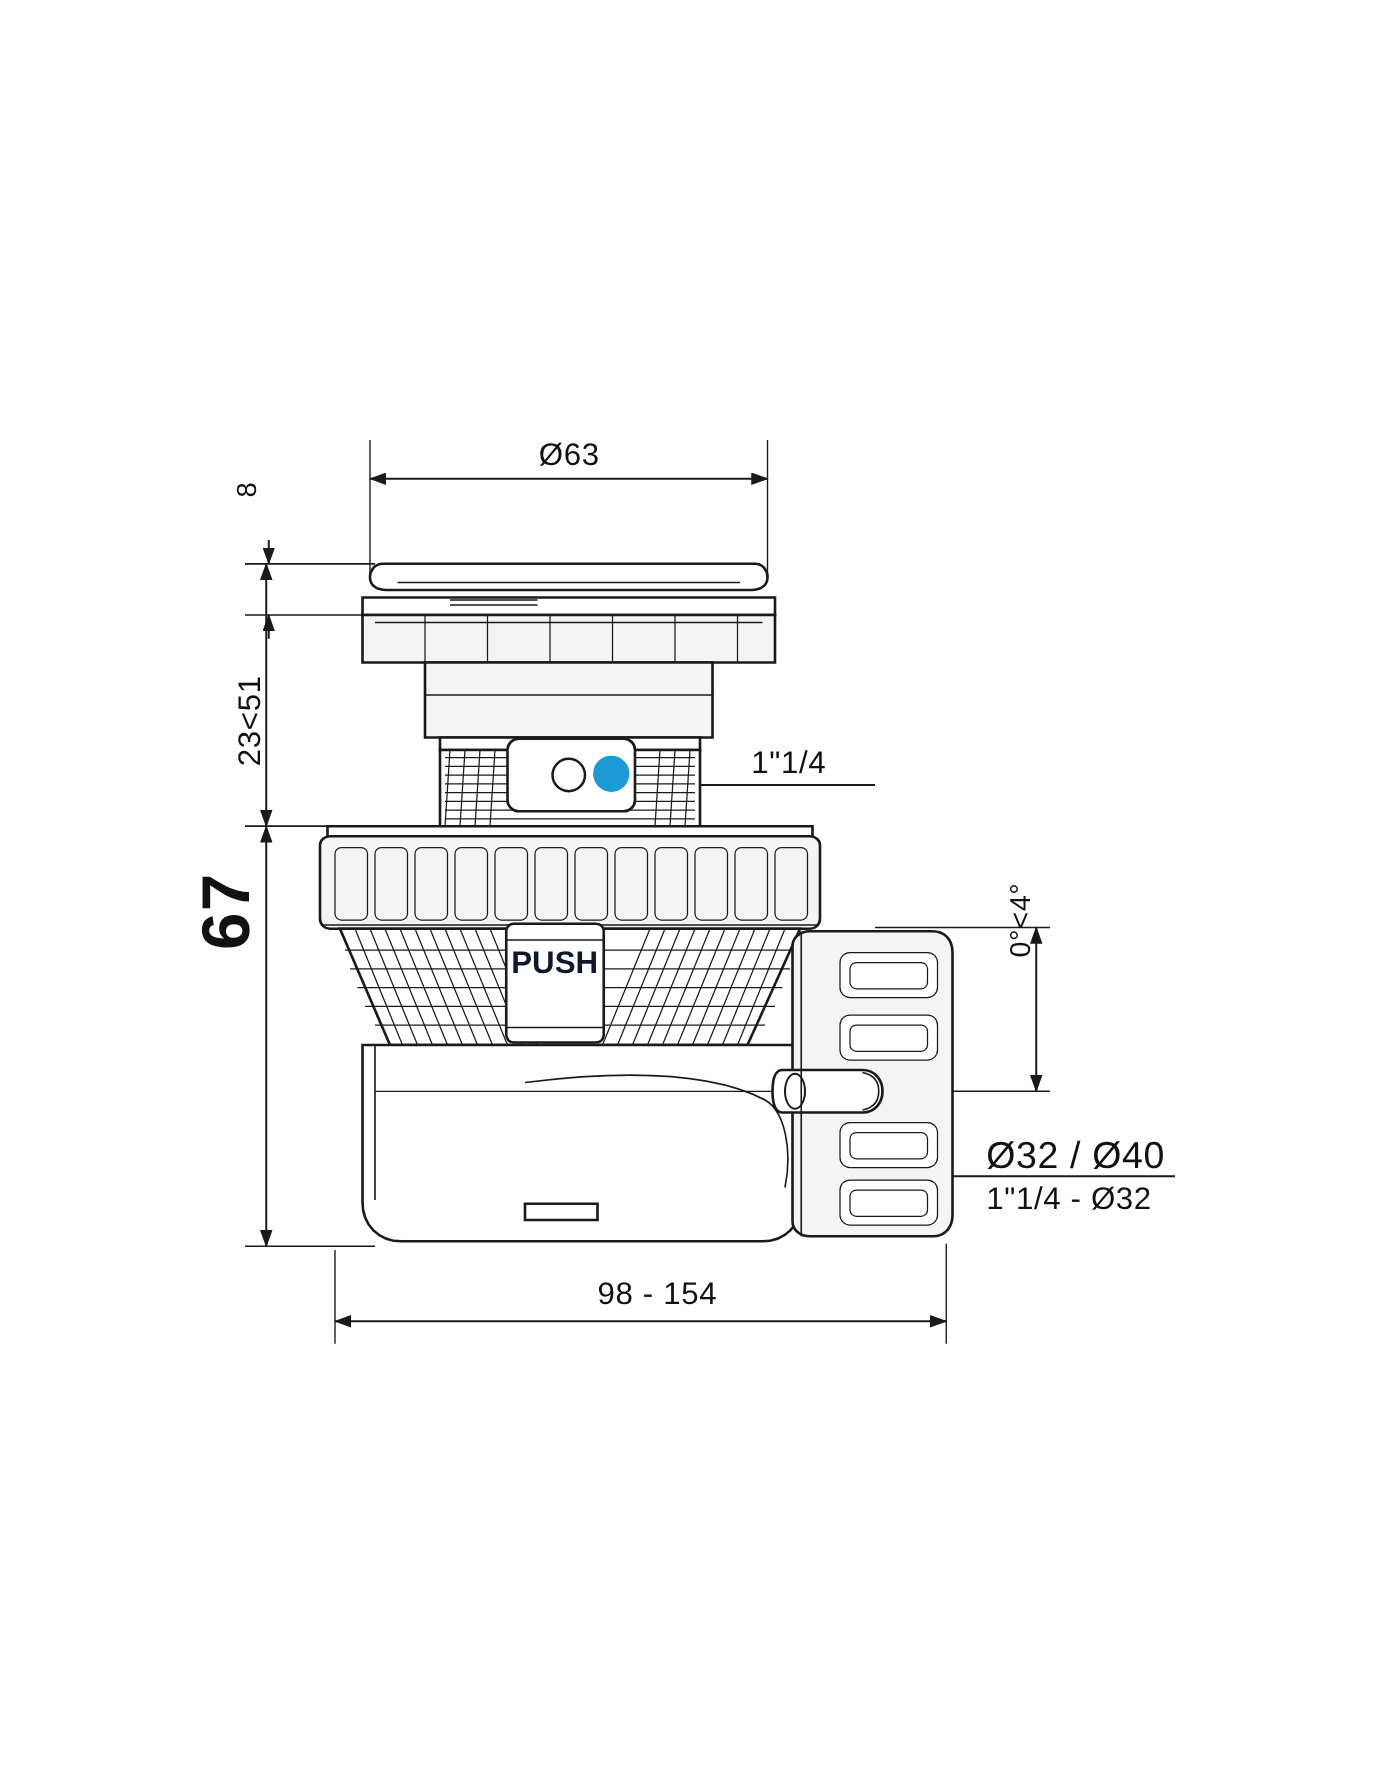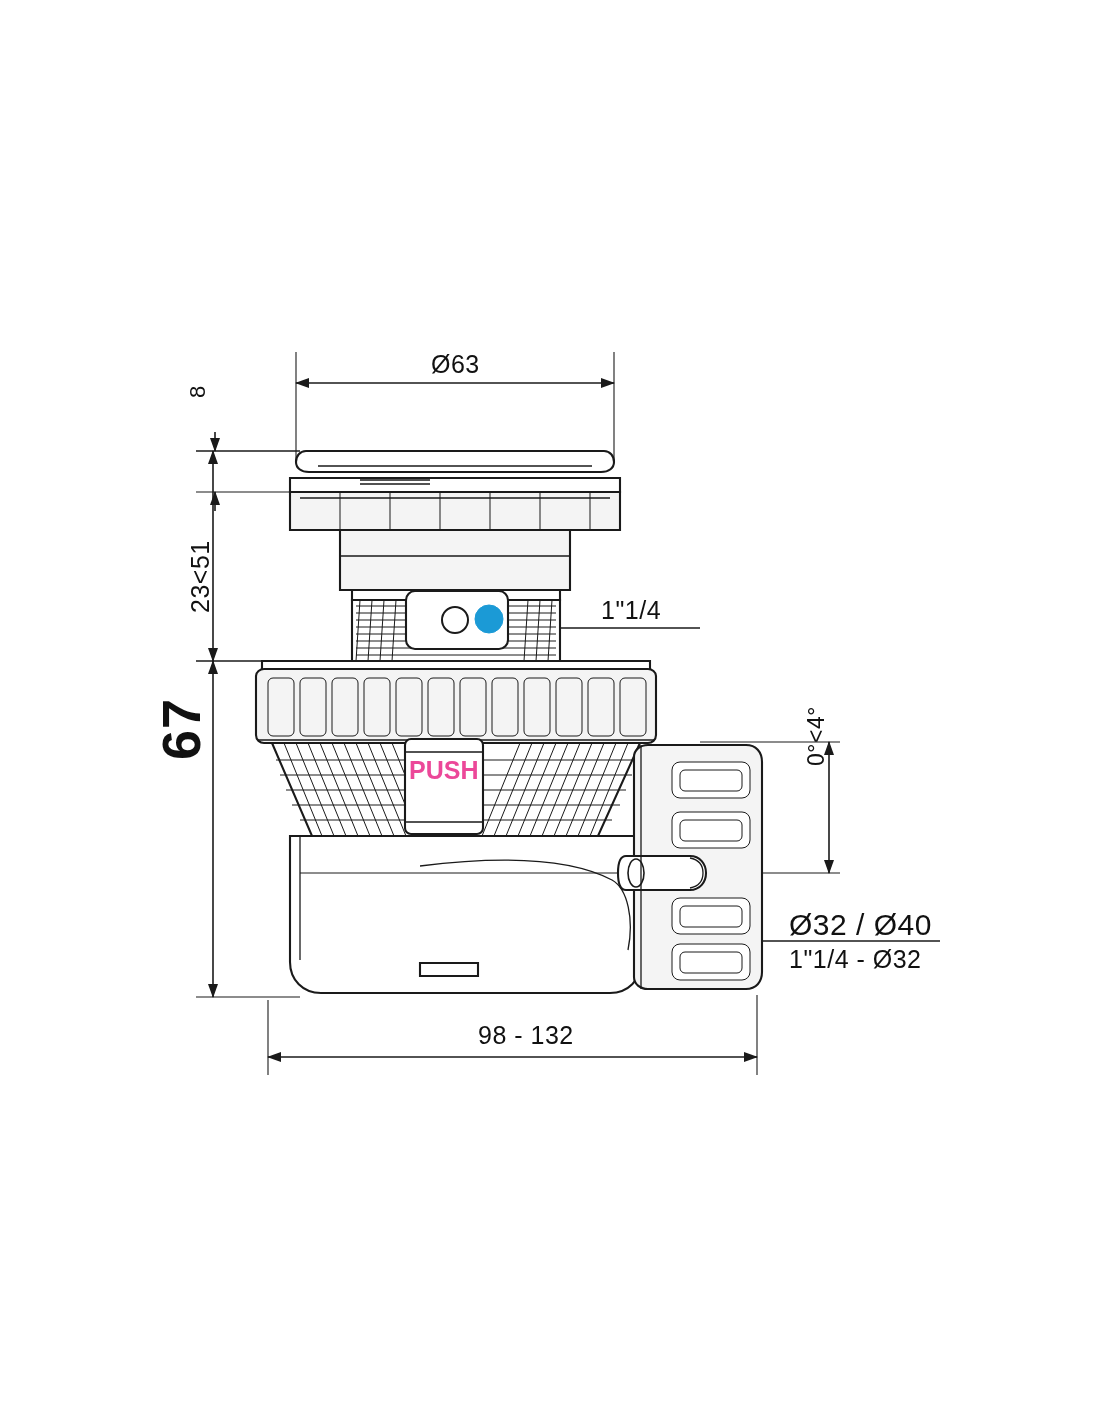--- a/index.html
+++ b/index.html
@@ -41,21 +41,21 @@
   .lbl-114 { left: 601px; top: 596px; font-size: 25px; }
   .lbl-04  { left: 803px; top: 766px; font-size: 23px; transform: rotate(-90deg); transform-origin: left top; }
   .lbl-d32 { left: 789px; top: 908px; font-size: 30px; }
   .lbl-114b{ left: 789px; top: 945px; font-size: 25px; }
   .lbl-98  { left: 478px; top: 1021px; font-size: 25px; }
   .lbl-push{
     left: 409px; top: 756px;
     font-size: 25px; font-weight: bold;
     font-family: "Liberation Sans", sans-serif;
     letter-spacing: 0px;
-    color: #ec4899;
+    color: #0f172a;
   }
 </style>
 </head>
 <body>
 
 <div id="stage">
 
   <svg class="drawing" viewBox="0 0 1100 1422">
     <defs>
       <style>
@@ -237,16 +237,16 @@
   </svg>
 
   <div class="dim-label lbl-d63">Ø63</div>
   <div class="dim-label lbl-8">8</div>
   <div class="dim-label lbl-2351">23&lt;51</div>
   <div class="dim-label lbl-67">67</div>
   <div class="dim-label lbl-114">1"1/4</div>
   <div class="dim-label lbl-04">0°&lt;4°</div>
   <div class="dim-label lbl-d32">Ø32 / Ø40</div>
   <div class="dim-label lbl-114b">1"1/4 - Ø32</div>
-  <div class="dim-label lbl-98">98 - 132</div>
+  <div class="dim-label lbl-98">98 - 154</div>
   <div class="dim-label lbl-push">PUSH</div>
 
 </div>
 
 </body></html>

